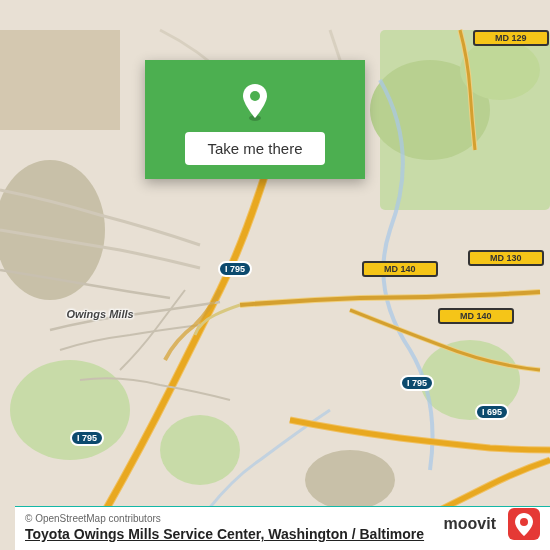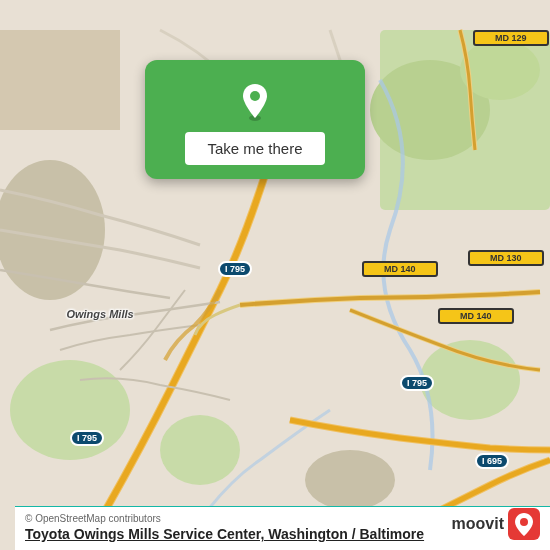--- a/index.html
+++ b/index.html
@@ -34,21 +34,21 @@
       width: 100%; height: 100%;
     }
 
     
     .location-card {
       position: absolute;
       top: 60px;
       left: 145px;
       width: 220px;
       background: #4caf50;
-      border-radius: 12px;
+      border-radius: 0;
       display: flex;
       flex-direction: column;
       align-items: center;
       padding: 18px 16px 14px;
       box-shadow: 0 4px 12px rgba(0,0,0,0.3);
       z-index: 10;
     }
 
     .location-pin {
       width: 44px;
@@ -100,21 +100,21 @@
       right: 10px;
       display: flex;
       align-items: center;
       z-index: 11;
     }
 
     .moovit-text {
       font-size: 16px;
       font-weight: bold;
       color: #333;
-      margin-right: 4px;
+      margin-right: 12px;
     }
 
     
     .road-badge {
       position: absolute;
       background: white;
       border: 2px solid #888;
       border-radius: 3px;
       font-size: 9px;
       font-weight: bold;
@@ -211,21 +211,21 @@
   <div class="road-badge md" style="top: 308px; left: 438px;">MD 140</div>
 
   <div class="road-badge interstate" style="top: 375px; left: 400px;">I 795</div>
 
   <div class="road-badge interstate" style="top: 430px; left: 70px;">I 795</div>
 
   <div class="road-badge md" style="top: 30px; left: 473px;">MD 129</div>
 
   <div class="road-badge md" style="top: 250px; left: 468px;">MD 130</div>
 
-  <div class="road-badge interstate" style="top: 453px; left: 475px;">I 695</div>
+  <div class="road-badge interstate" style="top: 404px; left: 475px;">I 695</div>
 
   <div class="place-label" style="top: 308px; left: 60px; width: 80px; font-style: italic;">Owings Mills</div>
 
   <div class="location-card">
 
     <svg class="location-pin" viewBox="0 0 44 44">
       <circle cx="22" cy="22" r="22" fill="none"></circle>
       <ellipse cx="22" cy="40" rx="6" ry="3" fill="rgba(0,0,0,0.2)"></ellipse>
       <path d="M 22 6 C 15 6 10 11 10 18 C 10 26 22 40 22 40 C 22 40 34 26 34 18 C 34 11 29 6 22 6 Z" fill="white"></path>
       <circle cx="22" cy="18" r="5" fill="#4caf50"></circle>

